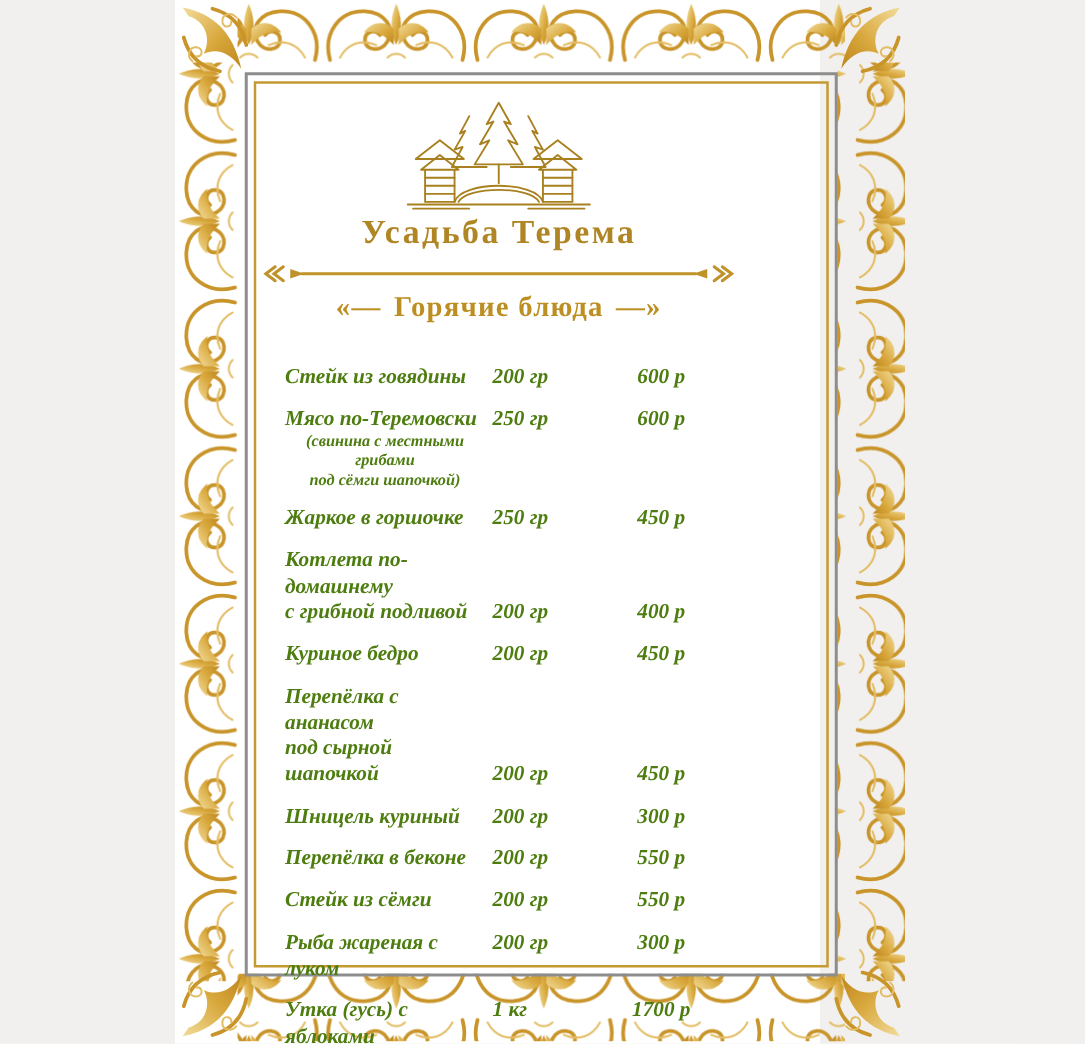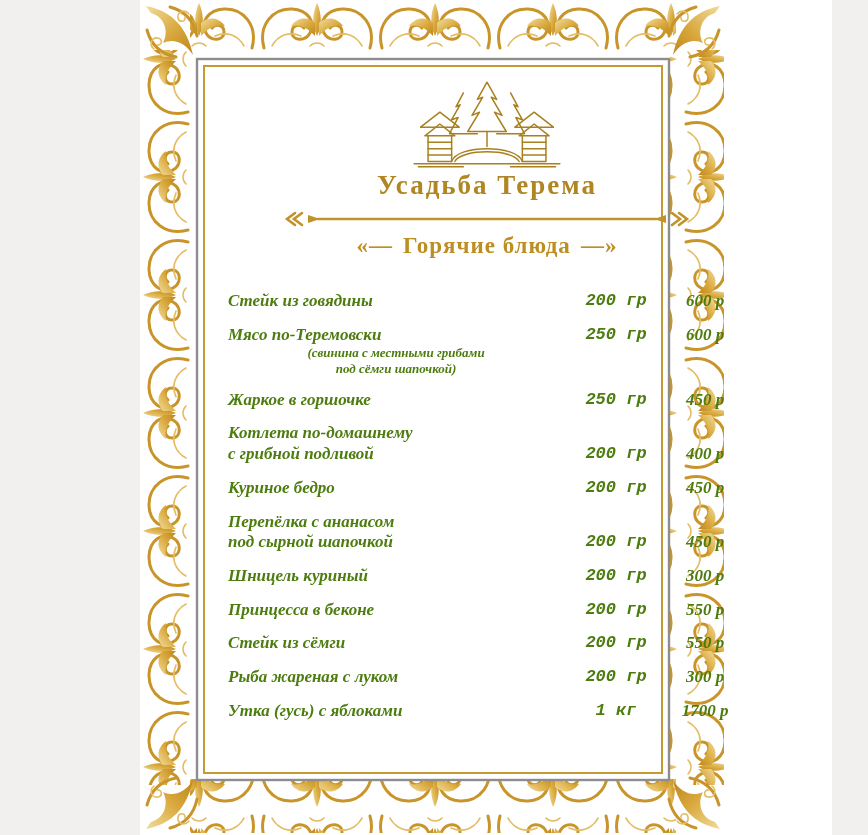--- a/index.html
+++ b/index.html
@@ -3,21 +3,21 @@
 <meta charset="utf-8">
 <style>
   html,body{margin:0;padding:0;}
   body{
     width:868px;height:835px;overflow:hidden;
     background:#f1f0ee;
     font-family:"Liberation Serif", serif;
   }
   .card{
     position:relative;
-    width:692px;height:835px;
+    width:516px;height:835px;
     margin-left:140px;
     background:#ffffff;
   }
   .frame-svg{position:absolute;inset:0;pointer-events:none;}
   .content{
     position:absolute;
     left:68px;right:66px;top:64px;bottom:56px;
     display:flex;flex-direction:column;
     align-items:stretch;
   }
@@ -49,21 +49,21 @@
     display:flex;
     align-items:flex-start;
     margin-bottom:13px;
   }
   .row.bottom{align-items:flex-end;}
   .cell{
     font-weight:bold;font-style:italic;
     font-size:17px;line-height:1.22;
   }
   .name{flex:1;padding-right:6px;}
-  .weight{width:92px;text-align:center;font-family:Liberation Mono, monospace;}
+  .weight{width:92px;}
   .price{width:86px;text-align:center;}
   .note{
     font-size:13px;line-height:1.12;
     font-weight:bold;font-style:italic;
     margin-top:1px;
     text-align:center;
   }
   .orn{fill:none;stroke:#c9952a;stroke-width:3;stroke-linecap:round;}
   .orn2{fill:none;stroke:#e3bc63;stroke-width:1.6;stroke-linecap:round;}
   .logo-line{fill:none;stroke:#a8801f;stroke-width:1.4;stroke-linejoin:round;stroke-linecap:round;}
@@ -229,21 +229,21 @@
         <div class="cell price">450 р</div>
       </div>
 
       <div class="row">
         <div class="cell name">Шницель куриный</div>
         <div class="cell weight">200 гр</div>
         <div class="cell price">300 р</div>
       </div>
 
       <div class="row">
-        <div class="cell name">Принцесса в беконе</div>
+        <div class="cell name">Перепёлка в беконе</div>
         <div class="cell weight">200 гр</div>
         <div class="cell price">550 р</div>
       </div>
 
       <div class="row">
         <div class="cell name">Стейк из сёмги</div>
         <div class="cell weight">200 гр</div>
         <div class="cell price">550 р</div>
       </div>
 

